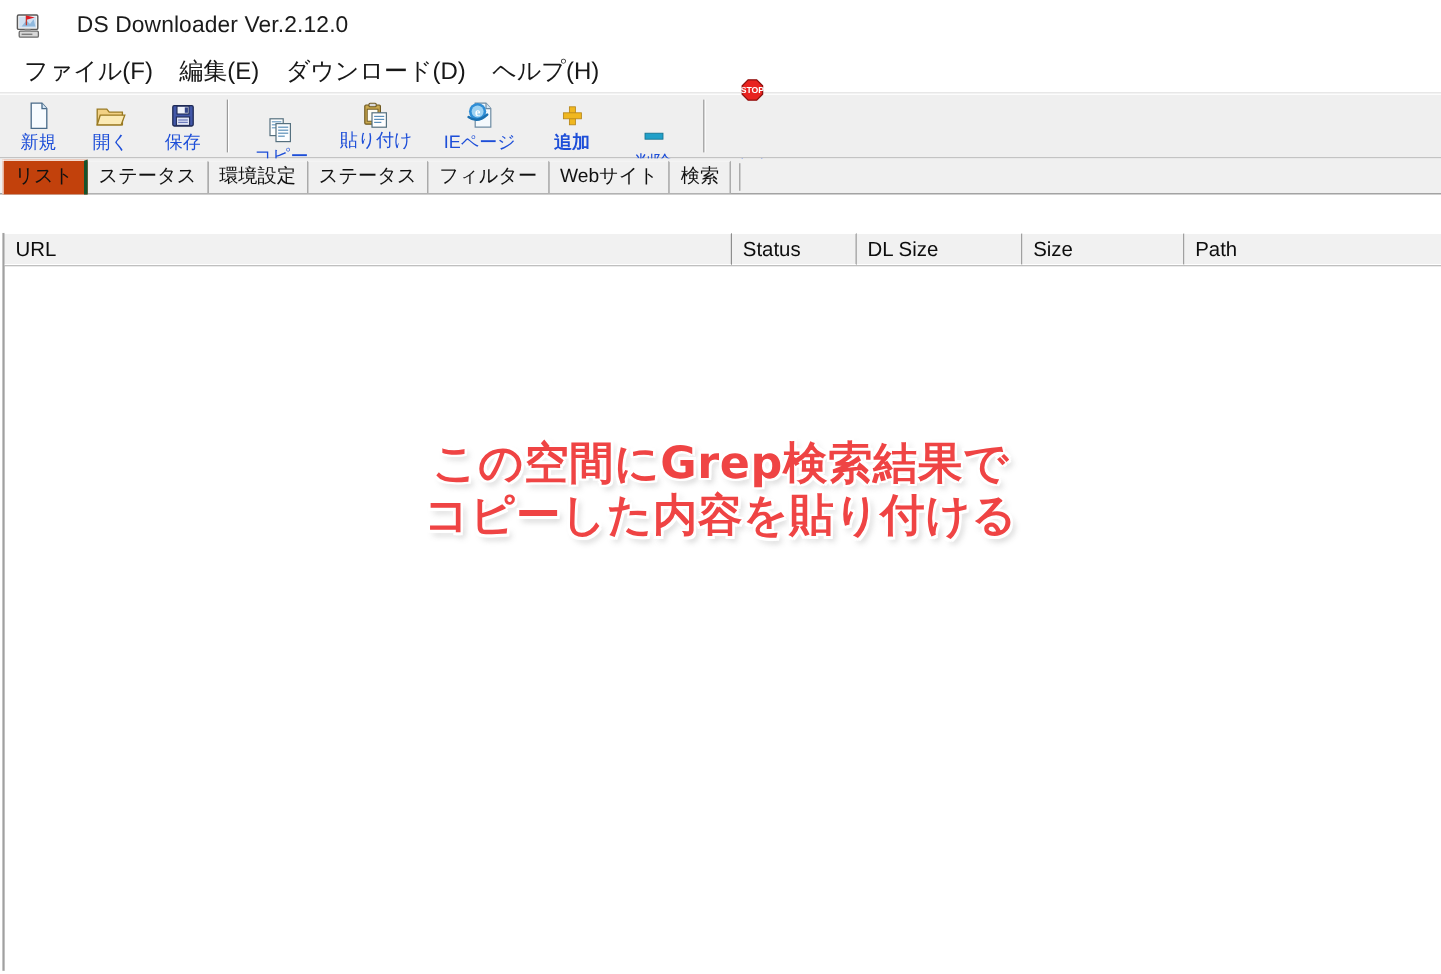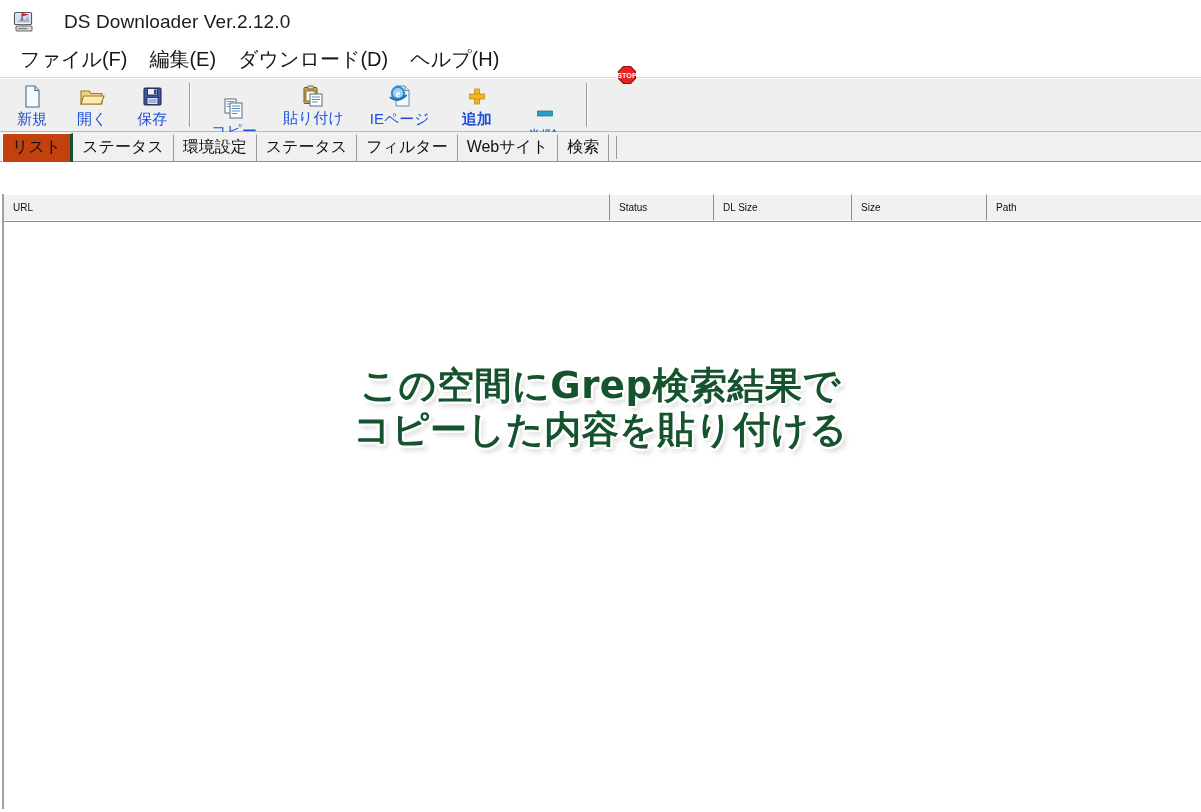--- a/index.html
+++ b/index.html
@@ -182,21 +182,21 @@
   }
   .col {
     background: #f1f1f1;
     border-right: 1px solid #8d8d8d;
     border-top: 1px solid #ffffff;
     border-bottom: 1px solid #ffffff;
     box-sizing: border-box;
     display: flex;
     align-items: center;
     padding-left: 9px;
-    font-size: 10px;
+    font-size: 17px;
     color: #0d0d0d;
     cursor: default;
     white-space: nowrap;
     overflow: hidden;
   }
   .listbody {
     position: absolute;
     top: 28px;
     left: 0;
     right: 0;
@@ -212,21 +212,21 @@
     top: 364px;
     text-align: center;
     pointer-events: none;
     z-index: 50;
   }
   .anno-line {
     font-family: "DejaVu Sans", "Liberation Sans", sans-serif;
     font-weight: bold;
     font-size: 37px;
     line-height: 44px;
-    color: #14532d;
+    color: #ef4444;
     letter-spacing: 0.5px;
     text-shadow:
       -2px -2px 0 #ffffff,  2px -2px 0 #ffffff,
       -2px  2px 0 #ffffff,  2px  2px 0 #ffffff,
       -2px  0   0 #ffffff,  2px  0   0 #ffffff,
        0   -2px 0 #ffffff,  0    2px 0 #ffffff,
        0 0 6px #ffffff, 0 0 10px #ffffff,
        3px 4px 5px rgba(120,120,120,0.45);
   }
 

